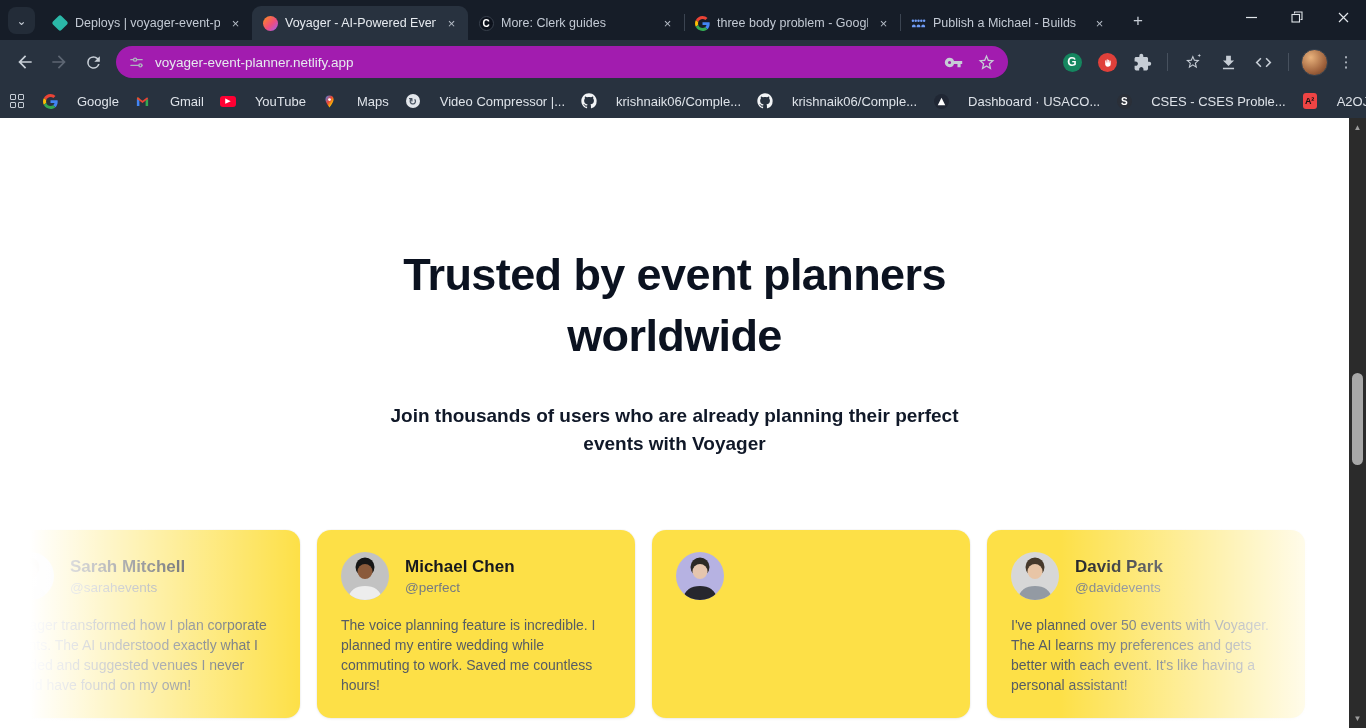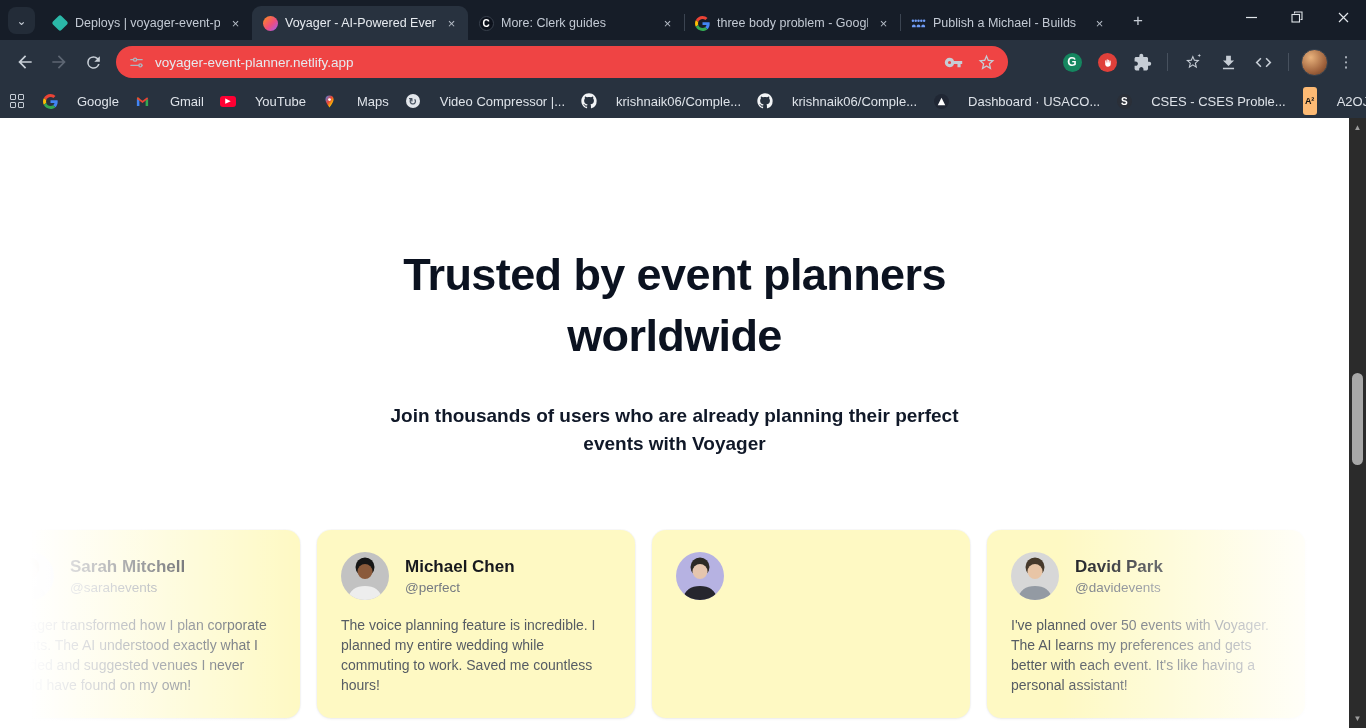--- a/index.html
+++ b/index.html
@@ -36,38 +36,38 @@
     color:#b6bdc7; font-size:13px; line-height:1;
   }
   .favicon { width:16px; height:16px; flex:0 0 16px; display:flex; align-items:center; justify-content:center; position:relative; }
   .ic-netlify { width:12px; height:12px; background:#2bb8a8; transform:rotate(45deg); border-radius:2px; }
   .ic-voyager { width:15px; height:15px; border-radius:50%; background:linear-gradient(135deg,#f9832a 10%,#ef4e7b 55%,#9b5cf6 100%); }
   .ic-clerk { width:15px; height:15px; border-radius:50%; background:#0c111b; color:#fff; font-size:10px; font-weight:700;
               display:flex; align-items:center; justify-content:center; border:1px solid #39414d; }
   .ic-circle-dark { width:15px; height:15px; border-radius:50%; background:#202734; color:#fff;
               display:flex; align-items:center; justify-content:center; }
   .ic-cses { background:#2a2f38; font-size:10px; font-weight:700; }
-  .ic-a2oj { width:14px; height:28px; border-radius:3px; background:#fdba74; color:#111; font-size:9px; font-weight:700;
+  .ic-a2oj { width:14px; height:16px; border-radius:3px; background:#ef4444; color:#111; font-size:9px; font-weight:700;
              display:flex; align-items:center; justify-content:center; }
   .ic-youtube { width:16px; height:11px; border-radius:3px; background:#f03; color:#fff; font-size:7px;
                 display:flex; align-items:center; justify-content:center; }
   .ic-vidcomp { width:14px; height:14px; border-radius:50%; background:#e3e7ec; color:#4a5563; font-size:10px; font-weight:700;
                 display:flex; align-items:center; justify-content:center; }
   .newtab-btn {
     width:28px; height:28px; margin-left:8px; margin-bottom:5px; border-radius:50%;
     display:flex; align-items:center; justify-content:center; color:#c7cdd6; font-size:17px;
   }
   .win-controls { position:absolute; right:0; top:0; display:flex; height:34px; }
   .win-btn { width:46px; height:34px; display:flex; align-items:center; justify-content:center; }
 
   
   .toolbar { height:44px; background:#28323f; display:flex; align-items:center; padding:0 8px; }
   .nav-btn { width:34px; height:34px; border-radius:50%; display:flex; align-items:center; justify-content:center; flex:0 0 34px; }
   .urlbar {
-    width:892px; height:32px; background:#ef4444; border-radius:16px;
+    width:892px; height:32px; background:#a21caf; border-radius:16px;
     display:flex; align-items:center; padding:0 12px; margin:0 6px; color:#e6eaef; font-size:13.5px;
   }
   .url-text { margin-left:10px; flex:1; white-space:nowrap; overflow:hidden; }
   .pill-icons { display:flex; align-items:center; gap:14px; margin-left:auto; }
   .ext-area { display:flex; align-items:center; gap:5px; margin-left:auto; }
   .tool-ic { width:30px; height:30px; border-radius:50%; display:flex; align-items:center; justify-content:center; flex:0 0 30px; }
   .ic-grammarly { width:19px; height:19px; border-radius:50%; background:#15865f; color:#fff; font-size:12px; font-weight:700;
                   display:flex; align-items:center; justify-content:center; }
   .ic-adblock { width:19px; height:19px; border-radius:50%; background:#e0403a; display:flex; align-items:center; justify-content:center; }
   .vdiv { width:1px; height:18px; background:#47515e; margin:0 5px; }
@@ -86,21 +86,21 @@
   
   .content { position:relative; height:610px; background:#fff; overflow:hidden; }
   .headline { position:absolute; top:126px; left:0; right:17px; text-align:center; z-index:1; }
   .headline-inner { max-width:645px; margin:0 auto; font-size:45px; line-height:61px; font-weight:700;
                     color:#0b1220; letter-spacing:-0.6px; }
   .subline { position:absolute; top:284px; left:0; right:17px; text-align:center; z-index:1; }
   .subline-inner { max-width:595px; margin:0 auto; font-size:19px; line-height:28px; font-weight:700; color:#101828; }
 
   .cards { position:absolute; top:412px; left:-18px; display:flex; gap:17px; z-index:2; }
   .card {
-    width:318px; height:188px; background:#fef9c3; border-radius:14px;
+    width:318px; height:188px; background:#fde047; border-radius:14px;
     box-shadow:0 1px 3px rgba(0,0,0,.06), 0 0 0 1px rgba(0,0,0,.025);
     padding:22px 24px; flex:0 0 318px;
   }
   .card-head { display:flex; align-items:center; gap:16px; }
   .avatar { width:48px; height:48px; border-radius:50%; overflow:hidden; flex:0 0 48px; }
   .t-name { font-size:17px; font-weight:700; color:#17191e; }
   .t-handle { font-size:13.5px; color:#757a82; margin-top:3px; }
   .t-quote { margin:15px 0 0; font-size:14px; line-height:20px; color:#565c64; }
   .av0 { --bg:#ececef; --hair:#c5a67f; --skin:#ecd0b9; --shirt:#dcdce0; }
   .av1 { --bg:#c2c2c2; --hair:#161616; --skin:#8a5a3b; --shirt:#ededed; }

